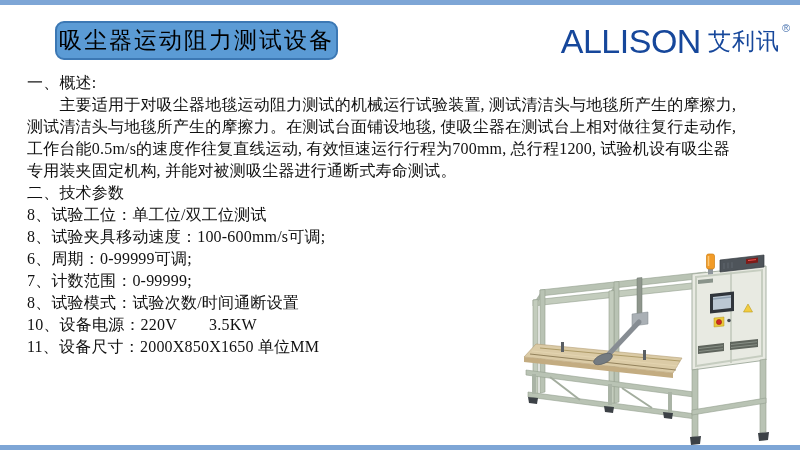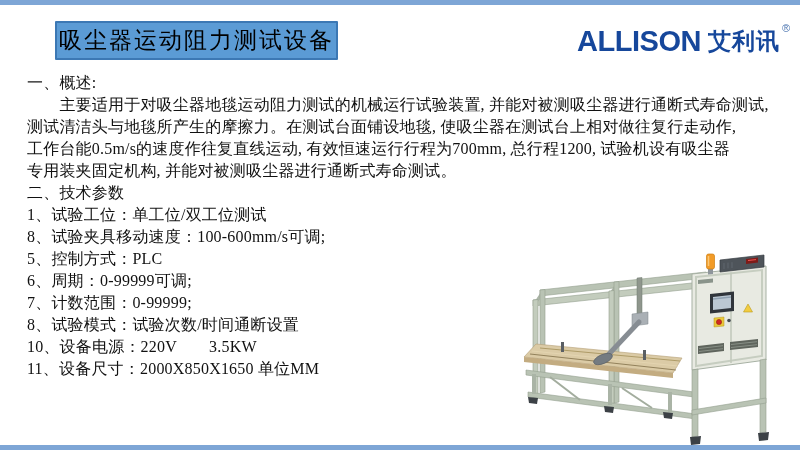--- a/index.html
+++ b/index.html
@@ -12,33 +12,33 @@
   .accent-bar{
     position:absolute;left:0;width:800px;height:5px;
     background:var(--accent_bar,#7ea6d6);
   }
   .accent-bar.top{top:0;}
   .accent-bar.bottom{bottom:0;}
   .title-box{
     position:absolute;left:55px;top:21px;width:283px;height:39px;
     background:var(--title_bg,#5b9bd5);
     border:2px solid var(--title_border,#3c78b4);
-    border-radius:1px;
+    border-radius:9px;
     display:flex;align-items:center;justify-content:center;
     font-size:23px;letter-spacing:2px;color:#000;
     box-sizing:border-box;
   }
   .logo{
     position:absolute;top:24px;right:10px;height:34px;
     display:flex;align-items:center;
     font-family:"Liberation Sans","DejaVu Sans",sans-serif;
     color:var(--logo_color,#16479b);
   }
-  .logo-en{font-size:29px;font-weight:700;letter-spacing:-0.5px;}
-  .logo-cn{font-size:23px;font-weight:700;margin-left:7px;letter-spacing:1px;}
+  .logo-en{font-size:34px;font-weight:400;letter-spacing:-0.5px;}
+  .logo-cn{font-size:23px;font-weight:400;margin-left:7px;letter-spacing:1px;}
   .logo-reg{font-size:11px;font-weight:400;color:#4a74b0;position:relative;top:-13px;margin-left:2px;}
   .content{
     position:absolute;left:27px;top:72px;width:770px;
     font-size:16px;line-height:22px;letter-spacing:0.2px;
   }
   .tline{height:22px;white-space:pre;}
   .photo{
     position:absolute;left:510px;top:242px;width:290px;height:206px;
   }
   .photo svg{display:block;width:100%;height:100%;}
@@ -51,28 +51,27 @@
 <div class="title-box">吸尘器运动阻力测试设备</div>
 
 <div class="logo">
   <span class="logo-en">ALLISON</span>
   <span class="logo-cn">艾利讯</span>
   <span class="logo-reg">®</span>
 </div>
 
 <div class="content">
   <div class="tline">一、概述:</div>
-  <div class="tline">　　主要适用于对吸尘器地毯运动阻力测试的机械运行试验装置, 并能对被测吸尘器进行通断式寿命测试,</div>
+  <div class="tline">　　主要适用于对吸尘器地毯运动阻力测试的机械运行试验装置, 测试清洁头与地毯所产生的摩擦力,</div>
   <div class="tline">测试清洁头与地毯所产生的摩擦力。在测试台面铺设地毯, 使吸尘器在测试台上相对做往复行走动作,</div>
   <div class="tline">工作台能0.5m/s的速度作往复直线运动, 有效恒速运行行程为700mm, 总行程1200, 试验机设有吸尘器</div>
   <div class="tline">专用装夹固定机构, 并能对被测吸尘器进行通断式寿命测试。</div>
   <div class="tline">二、技术参数</div>
-  <div class="tline">1、试验工位：单工位/双工位测试</div>
+  <div class="tline">8、试验工位：单工位/双工位测试</div>
   <div class="tline">8、试验夹具移动速度：100-600mm/s可调;</div>
-  <div class="tline">5、控制方式：PLC</div>
   <div class="tline">6、周期：0-99999可调;</div>
   <div class="tline">7、计数范围：0-99999;</div>
   <div class="tline">8、试验模式：试验次数/时间通断设置</div>
   <div class="tline">10、设备电源：220V　　3.5KW</div>
   <div class="tline">11、设备尺寸：2000X850X1650 单位MM</div>
 </div>
 
 <div class="photo">
   <svg viewBox="0 0 290 206" xmlns="http://www.w3.org/2000/svg">
 

